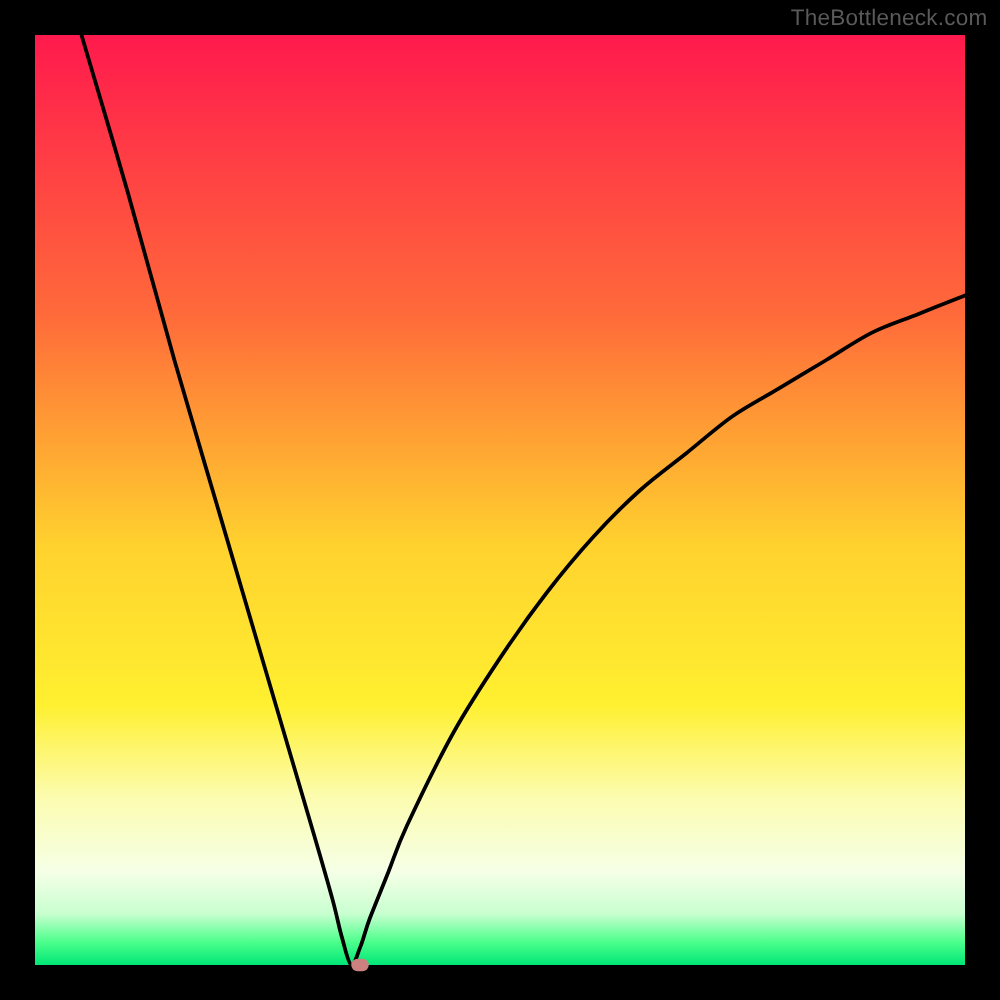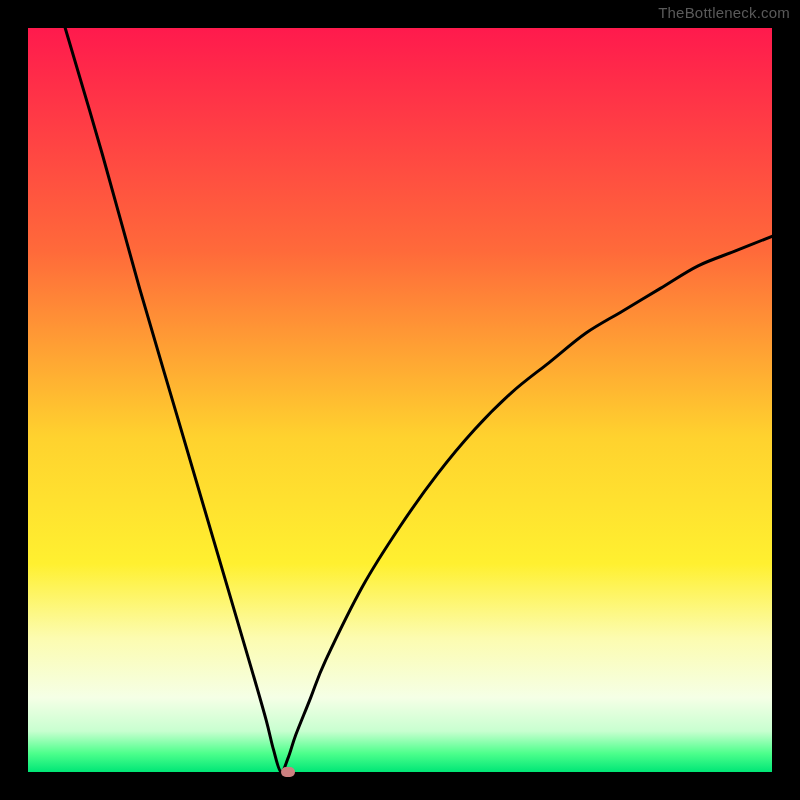--- a/index.html
+++ b/index.html
@@ -14,21 +14,21 @@
     position: relative;
     width: 800px;
     height: 800px;
     background: #000;
   }
   .watermark {
     position: absolute;
     top: 4px;
     right: 10px;
     color: #5a5a5a;
-    font-size: 15px;
+    font-size: 18px;
     font-weight: 500;
     letter-spacing: 0.2px;
     z-index: 5;
   }
   .plot-area {
     position: absolute;
     left: 28px;
     top: 28px;
     width: 744px;
     height: 744px;

